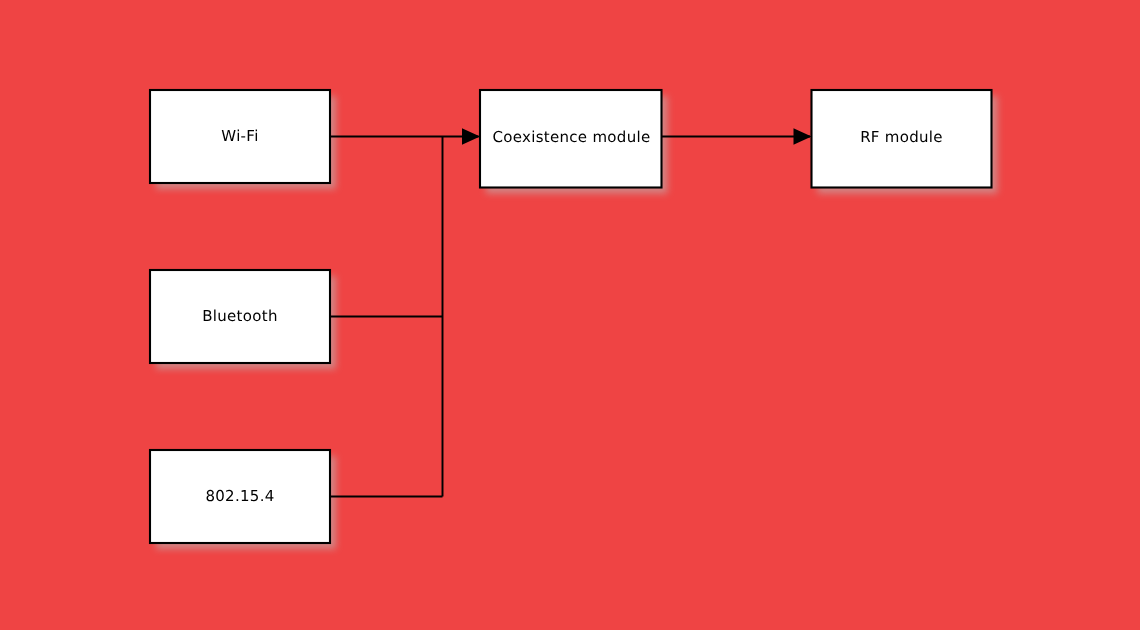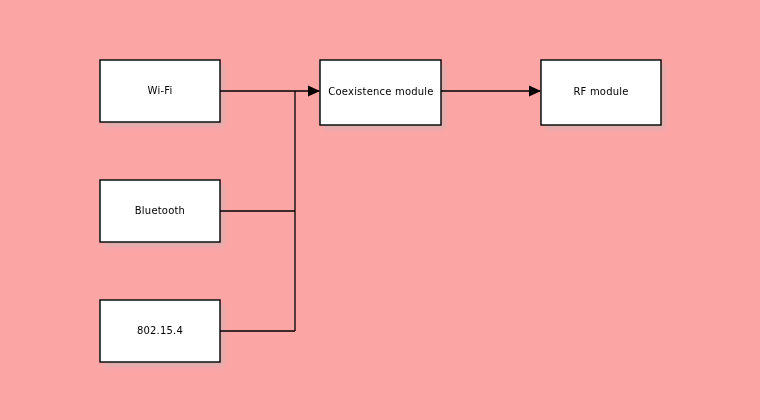--- a/index.html
+++ b/index.html
@@ -4,21 +4,21 @@
 <style>
   html, body {
     margin: 0;
     padding: 0;
     background: #ffffff;
   }
   #canvas {
     position: relative;
     width: 760px;
     height: 420px;
-    background: #fca5a5;
+    background: #ef4444;
     overflow: hidden;
     font-family: "DejaVu Sans", "Liberation Sans", sans-serif;
   }
   #diagram-svg {
     position: absolute;
     left: 0;
     top: 0;
     width: 760px;
     height: 420px;
   }

